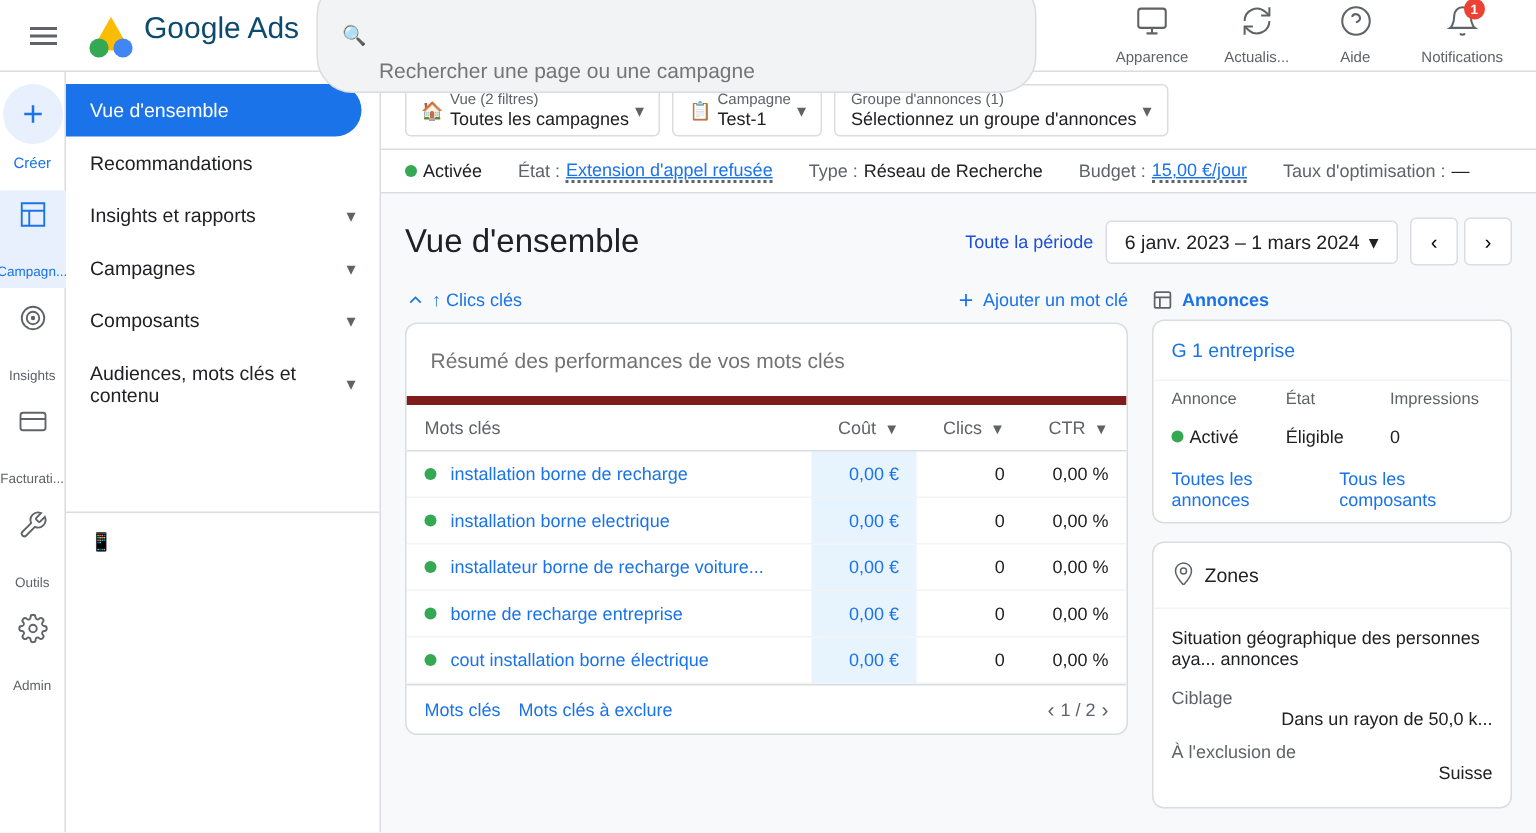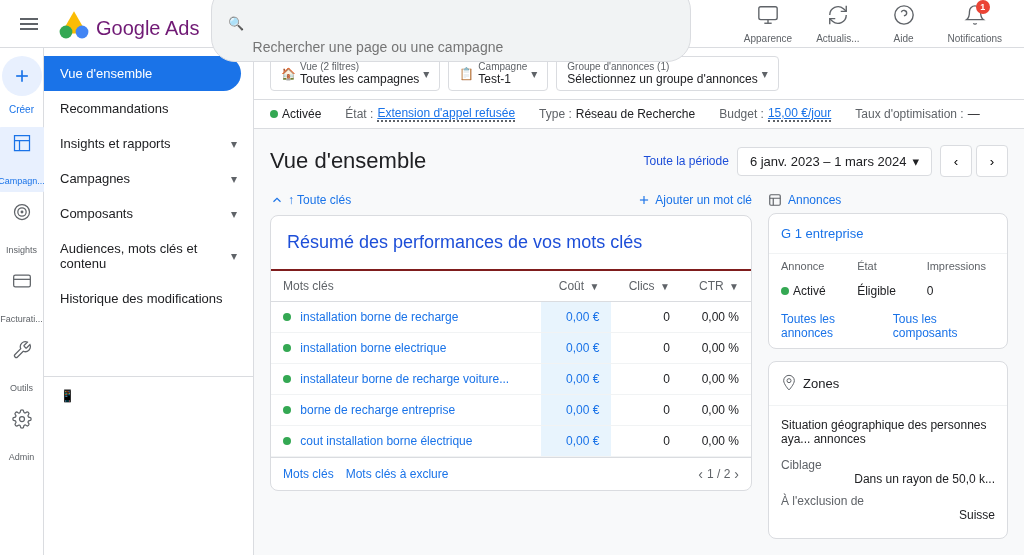--- a/index.html
+++ b/index.html
@@ -5,21 +5,21 @@
     * { box-sizing: border-box; margin: 0; padding: 0; }
     body { font-family: 'Google Sans', Arial, sans-serif; font-size: 13px; background: #f8f9fa; color: #202124; overflow: hidden; width: 1024px; height: 555px; }
 
     
     .top-header {
       display: flex; align-items: center; background: #fff; height: 48px;
       border-bottom: 1px solid #dadce0; padding: 0 12px; gap: 12px; position: relative; z-index: 10;
     }
     .hamburger-icon { cursor: pointer; padding: 8px; color: #5f6368; }
     .hamburger-icon span { display: block; width: 18px; height: 2px; background: #5f6368; margin: 3px 0; }
-    .google-ads-logo { display: flex; align-items: flex-end; gap: 6px; font-size: 20px; font-weight: 500; color: #701a75; min-width: 140px; }
+    .google-ads-logo { display: flex; align-items: flex-start; gap: 6px; font-size: 20px; font-weight: 500; color: #0c4a6e; min-width: 140px; }
     .logo-triangle { width: 32px; height: 32px; }
     .search-bar {
       flex: 1; max-width: 480px; display: flex; align-items: center;
       border: 1px solid #dadce0; border-radius: 24px; padding: 6px 16px; background: #f1f3f4; gap: 8px;
     }
     .search-bar input { border: none; background: transparent; outline: none; font-size: 14px; color: #202124; width: 100%; margin-top: 46px; }
     .header-actions { display: flex; align-items: center; margin-left: auto; gap: 4px; }
     .header-action-item {
       display: flex; flex-direction: column; align-items: center; justify-content: center;
       padding: 4px 10px; cursor: pointer; color: #5f6368; font-size: 10px; gap: 2px; min-width: 60px;
@@ -104,21 +104,21 @@
     .nav-arrows { display: flex; gap: 4px; }
     .nav-arrow { border: 1px solid #dadce0; border-radius: 4px; width: 32px; height: 32px; display: flex; align-items: center; justify-content: center; cursor: pointer; background: #fff; }
 
     
     .content-columns { display: flex; gap: 0; padding: 8px 16px; }
     .main-column { flex: 1; min-width: 0; }
     .side-column { width: 240px; margin-left: 16px; }
 
     
     .card { background: #fff; border: 1px solid #dadce0; border-radius: 8px; overflow: hidden; margin-bottom: 12px; }
-    .card-header { padding: 16px; font-size: 18px; font-weight: 500; color: #1d4ed8; border-bottom: 2px solid #7f1d1d; }
+    .card-header { padding: 16px; font-size: 14px; font-weight: 500; color: #737373; border-bottom: 6px solid #7f1d1d; }
     .keywords-table { width: 100%; border-collapse: collapse; }
     .keywords-table th {
       padding: 8px 12px; text-align: left; font-size: 12px; color: #5f6368;
       font-weight: 500; border-bottom: 1px solid #dadce0; background: #fff;
     }
     .keywords-table th.numeric { text-align: right; }
     .keywords-table td { padding: 8px 12px; font-size: 12px; border-bottom: 1px solid #f1f3f4; }
     .keywords-table td.numeric { text-align: right; }
     .kw-link { color: #1a73e8; text-decoration: none; cursor: pointer; }
     .kw-dot { width: 8px; height: 8px; border-radius: 50%; background: #34a853; display: inline-block; margin-right: 6px; }
@@ -300,23 +300,20 @@
       <span class="chevron">▾</span>
     </div>
     <div class="nav-item">
       <span>Composants</span>
       <span class="chevron">▾</span>
     </div>
     <div class="nav-item">
       <span>Audiences, mots clés et contenu</span>
       <span class="chevron">▾</span>
     </div>
-    <div class="nav-item">
-      <span>Historique des modifications</span>
-    </div>
 
     <div style="flex:1;"></div>
     <div class="nav-footer" style="margin-top:60px;">
       <span>📱</span>
     </div>
   </div>
 
   <div class="main-content">
 
     <div class="filter-bar">
@@ -387,21 +384,21 @@
 
     <div class="content-columns">
 
       <div class="main-column">
 
         <div style="display:flex;align-items:center;justify-content:space-between;padding:0 0 8px 0;">
           <span style="font-size:12px;color:#1a73e8;cursor:pointer;display:flex;align-items:center;gap:4px;">
             <svg width="14" height="14" viewBox="0 0 24 24" fill="none" stroke="#1a73e8" stroke-width="2">
                 <polyline points="18 15 12 9 6 15"></polyline>
               </svg>
-            <span>↑ Toute clés</span>
+            <span>↑ Clics clés</span>
           </span>
           <span style="font-size:12px;color:#1a73e8;cursor:pointer;display:flex;align-items:center;gap:4px;">
             <svg width="14" height="14" viewBox="0 0 24 24" fill="none" stroke="#1a73e8" stroke-width="2">
                 <line x1="12" y1="5" x2="12" y2="19"></line>
                 <line x1="5" y1="12" x2="19" y2="12"></line>
               </svg>
             <span>Ajouter un mot clé</span>
           </span>
         </div>
 
@@ -487,21 +484,21 @@
         </div>
       </div>
 
       <div class="side-column">
 
         <div style="display:flex;align-items:center;gap:6px;padding:0 0 6px 0;">
           <svg width="14" height="14" viewBox="0 0 24 24" fill="none" stroke="#5f6368" stroke-width="2">
               <rect x="3" y="3" width="18" height="18" rx="2"></rect>
               <path d="M3 9h18M9 21V9"></path>
             </svg>
-          <span style="font-size:12px;color:#1a73e8;cursor:pointer;">Annonces</span>
+          <span style="font-size:12px;color:#1a73e8;cursor:pointer;font-weight:bold;">Annonces</span>
         </div>
 
         <div class="side-card">
           <div class="side-card-header">
             <span class="g1-header">G 1 entreprise</span>
           </div>
           <table class="ad-table">
             <thead>
               <tr>
                 <th><span>Annonce</span></th>

